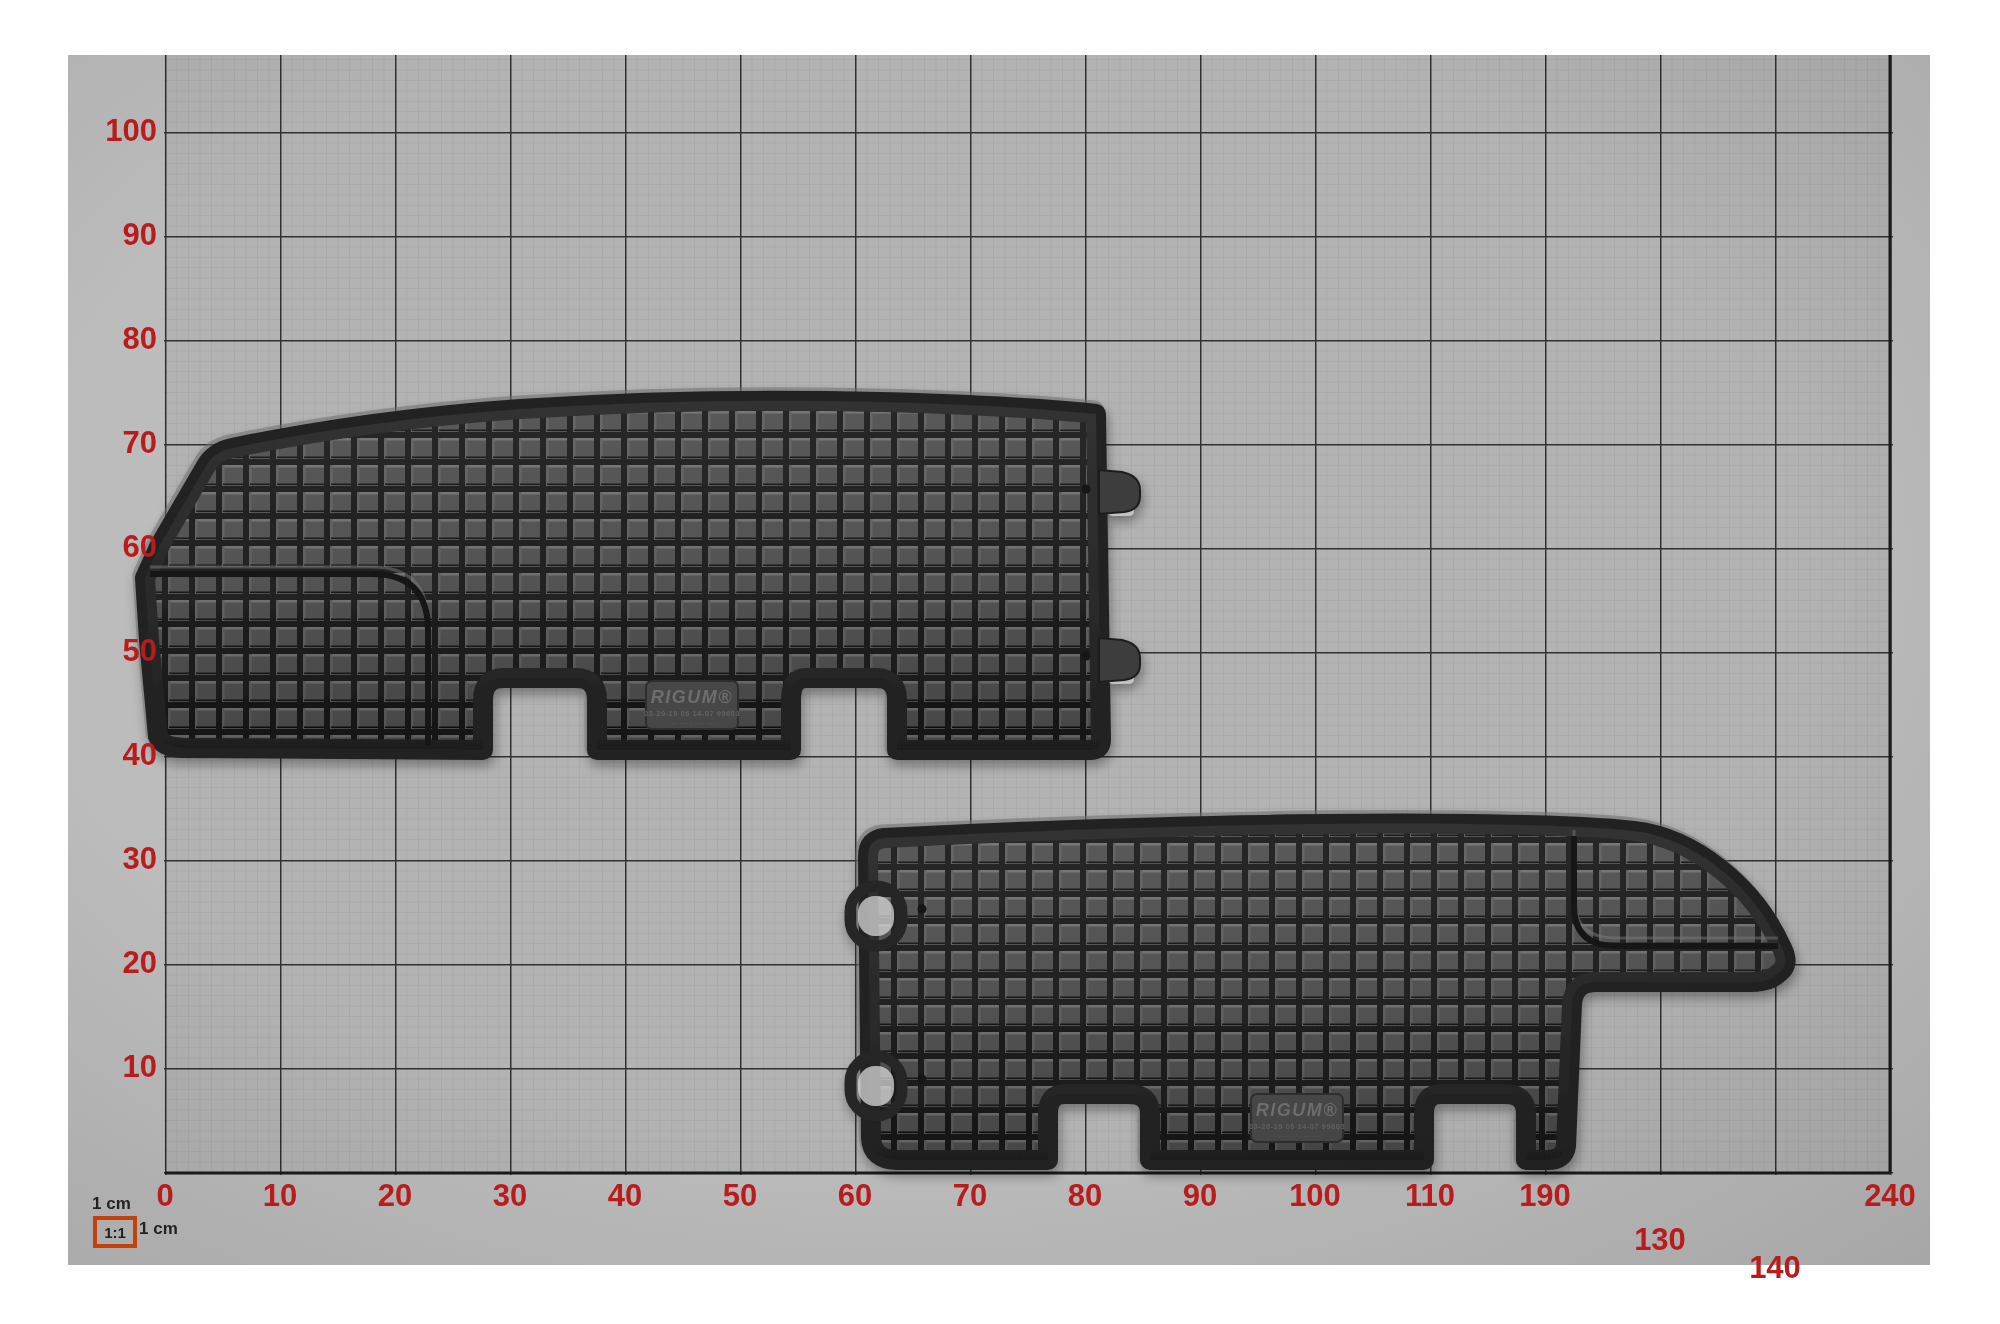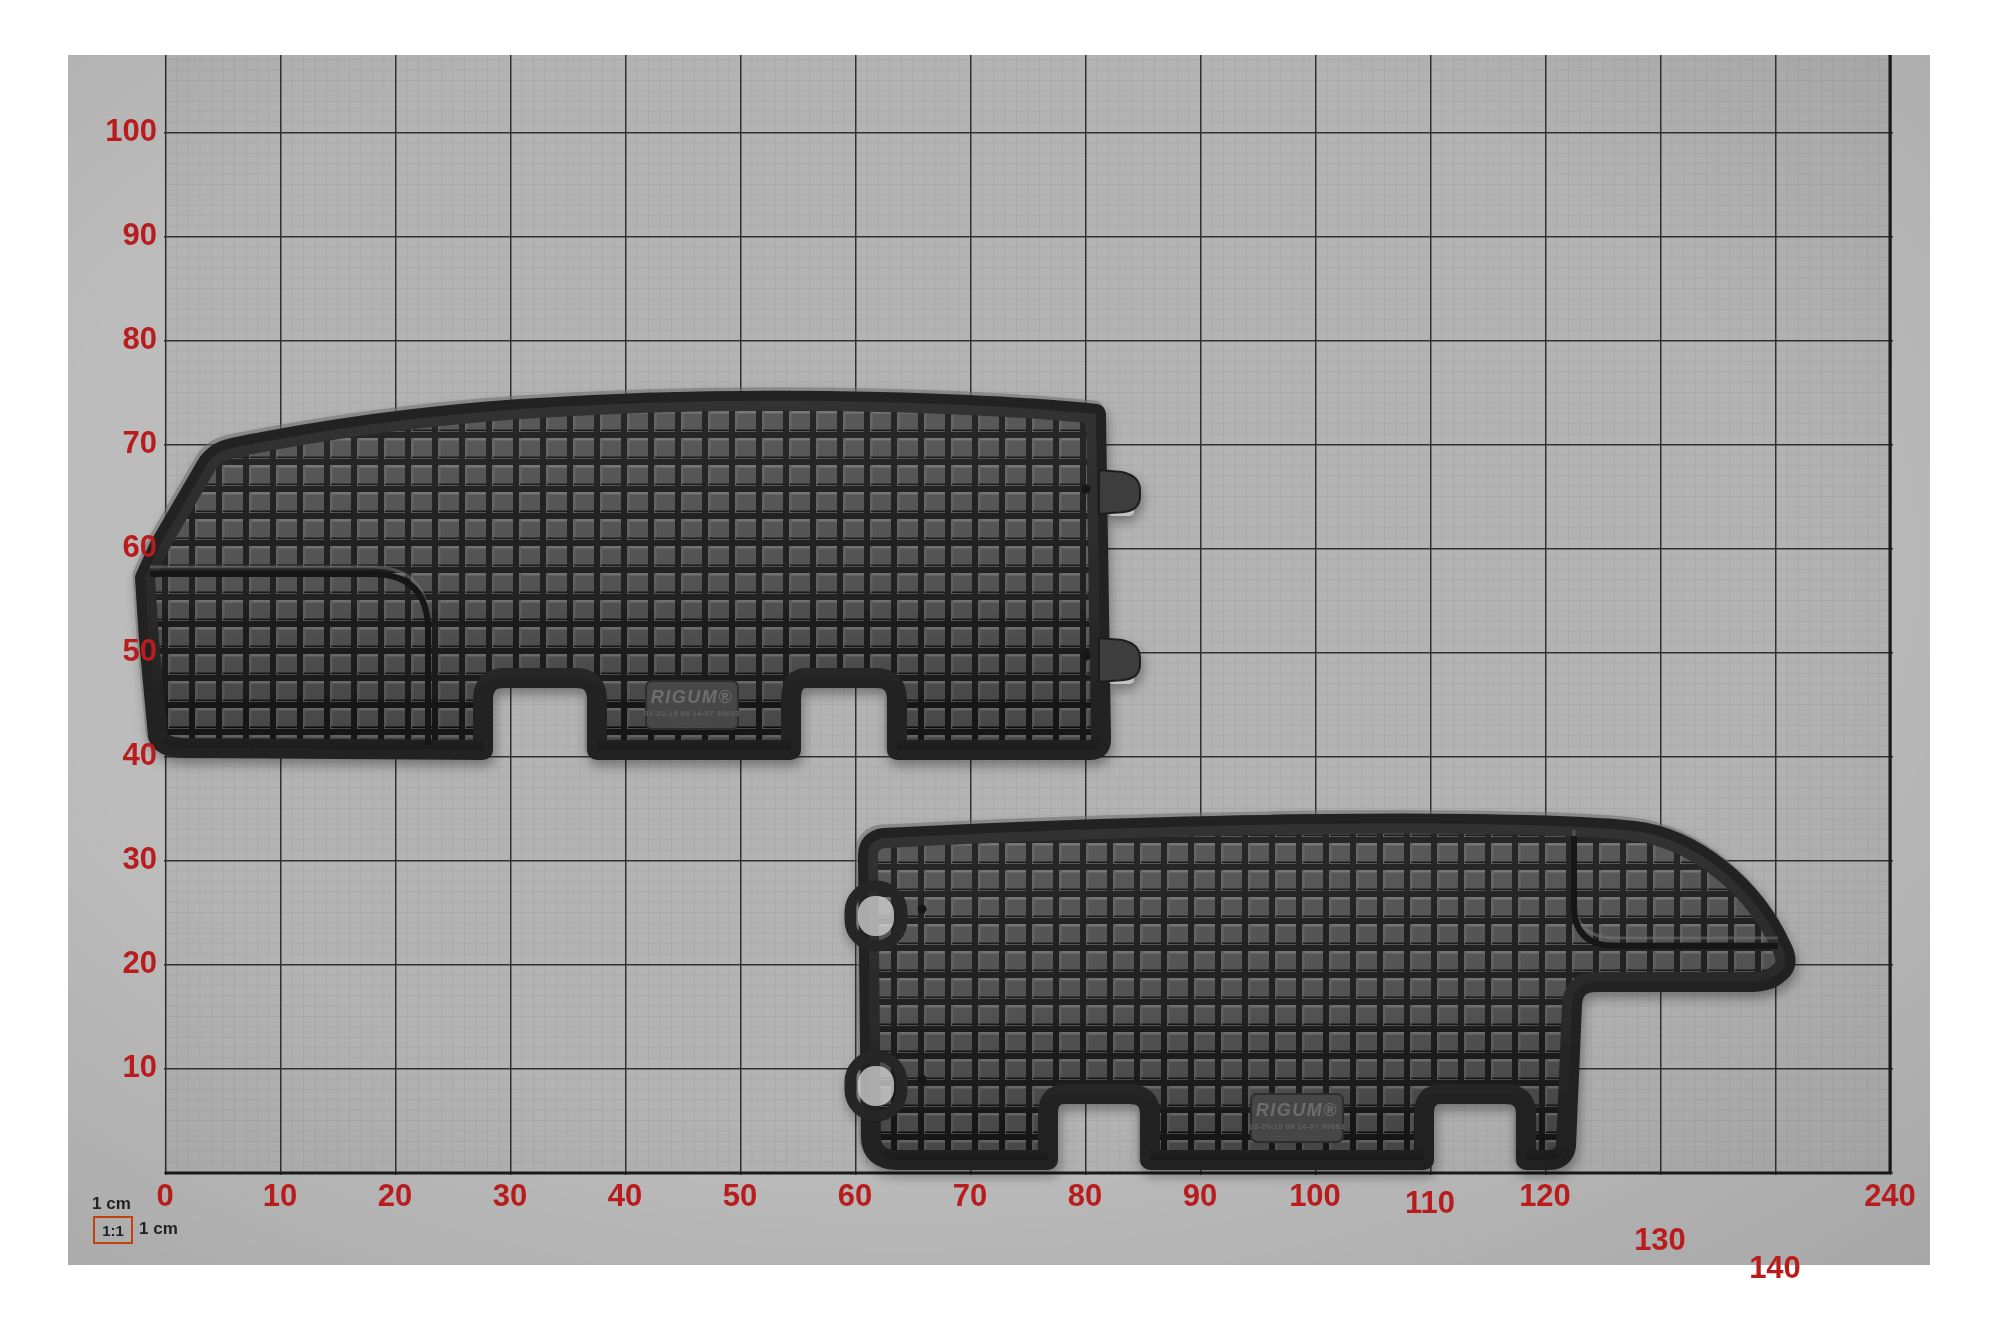--- a/index.html
+++ b/index.html
@@ -5,21 +5,21 @@
   html,body{margin:0;padding:0;background:#ffffff;}
   body{width:2000px;height:1324px;position:relative;overflow:hidden;
        font-family:"Liberation Sans",sans-serif;}
   #photo-svg{position:absolute;left:0;top:0;}
   .tick{position:absolute;font:700 31px "Liberation Sans",sans-serif;color:#b91c1c;
         letter-spacing:0px;line-height:32px;}
   .tick-x{transform:translateX(-50%);}
   .tick-y{transform:translateX(-100%);}
   .scale-label{position:absolute;font:700 17px "Liberation Sans",sans-serif;color:#222;}
   .ratio-box{position:absolute;left:93px;top:1216px;width:36px;height:24px;
-             border:2px solid #c2410c;display:flex;align-items:center;justify-content:center;
+             border:4px solid #c2410c;display:flex;align-items:center;justify-content:center;
              font:700 15px "Liberation Sans",sans-serif;color:#222;background:transparent;}
 </style>
 </head>
 <body>
 
 <svg id="photo-svg" width="2000" height="1324" viewBox="0 0 2000 1324">
   <defs>
     <pattern id="fineGrid" width="11.5" height="10.4" patternUnits="userSpaceOnUse" patternTransform="translate(4,7.2)">
       <path d="M 0 0 H 11.5 M 0 0 V 10.4" stroke="#969696" stroke-width="1" opacity="0.6" fill="none"></path>
     </pattern>
@@ -132,22 +132,22 @@
     <span class="tick tick-x" style="left: 280px; top: 1180px;">10</span>
     <span class="tick tick-x" style="left: 395px; top: 1180px;">20</span>
     <span class="tick tick-x" style="left: 510px; top: 1180px;">30</span>
     <span class="tick tick-x" style="left: 625px; top: 1180px;">40</span>
     <span class="tick tick-x" style="left: 740px; top: 1180px;">50</span>
     <span class="tick tick-x" style="left: 855px; top: 1180px;">60</span>
     <span class="tick tick-x" style="left: 970px; top: 1180px;">70</span>
     <span class="tick tick-x" style="left: 1085px; top: 1180px;">80</span>
     <span class="tick tick-x" style="left: 1200px; top: 1180px;">90</span>
     <span class="tick tick-x" style="left: 1315px; top: 1180px;">100</span>
-    <span class="tick tick-x" style="left: 1430px; top: 1180px; margin-top: 7px;">110</span>
-    <span class="tick tick-x" style="left: 1545px; top: 1180px;">120</span>
+    <span class="tick tick-x" style="left: 1430px; top: 1180px;">110</span>
+    <span class="tick tick-x" style="left: 1545px; top: 1180px;">190</span>
     <span class="tick tick-x" style="left: 1660px; top: 1224px;">130</span>
     <span class="tick tick-x" style="left: 1775px; top: 1252px;">140</span>
     <span class="tick tick-x" style="left: 1890px; top: 1180px;">240</span>
   </div>
 <div id="y-axis-labels">
     <span class="tick tick-y" style="left: 157px; top: 1051px;">10</span>
     <span class="tick tick-y" style="left: 157px; top: 947px;">20</span>
     <span class="tick tick-y" style="left: 157px; top: 843px;">30</span>
     <span class="tick tick-y" style="left: 157px; top: 739px;">40</span>
     <span class="tick tick-y" style="left: 157px; top: 635px;">50</span>

